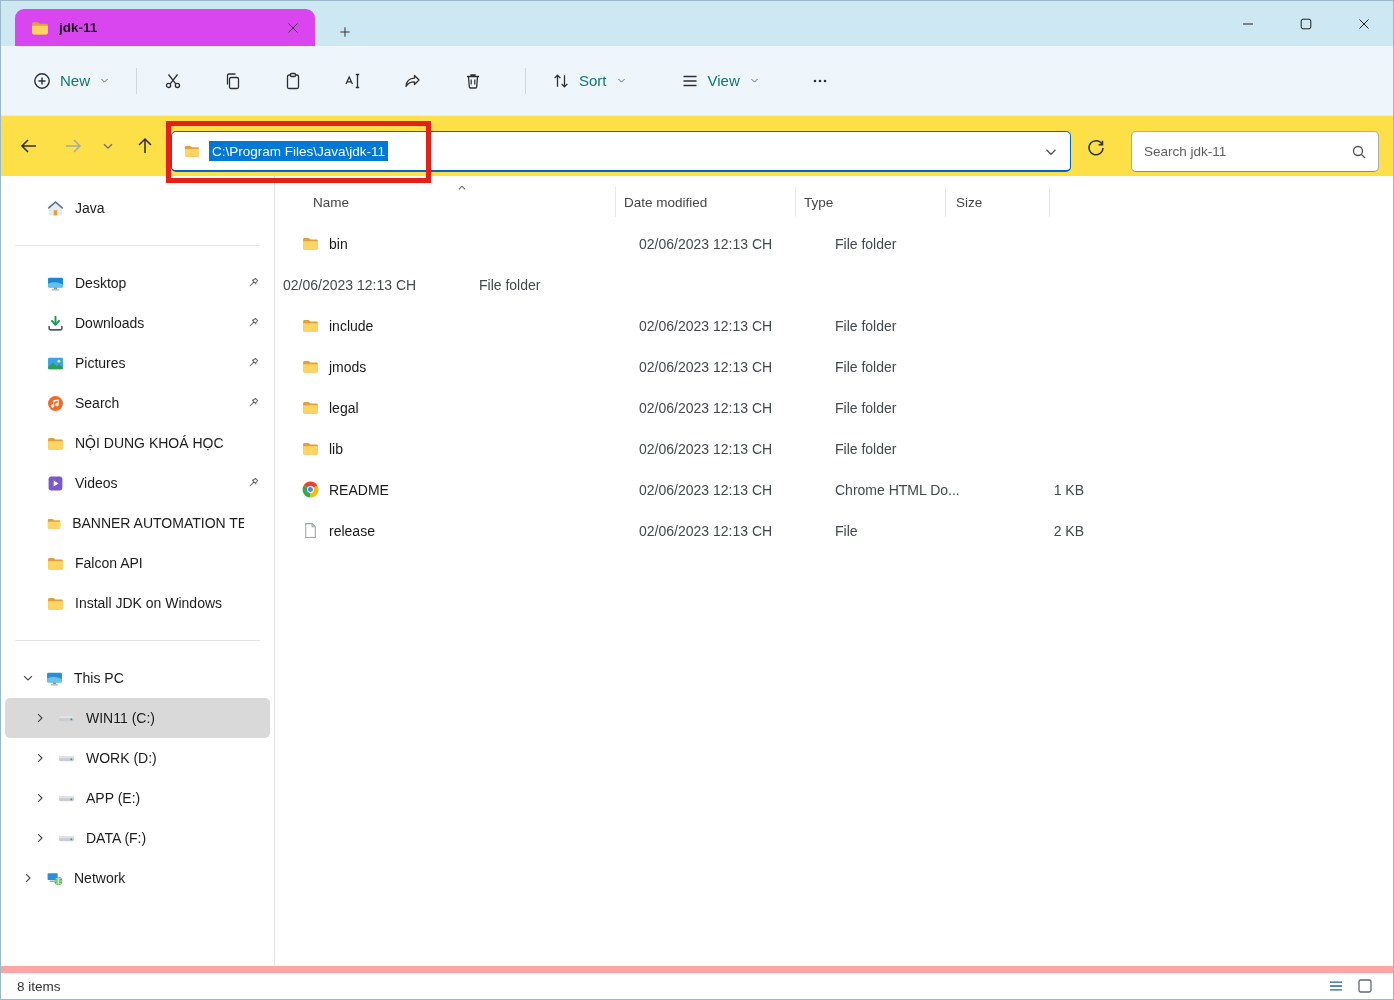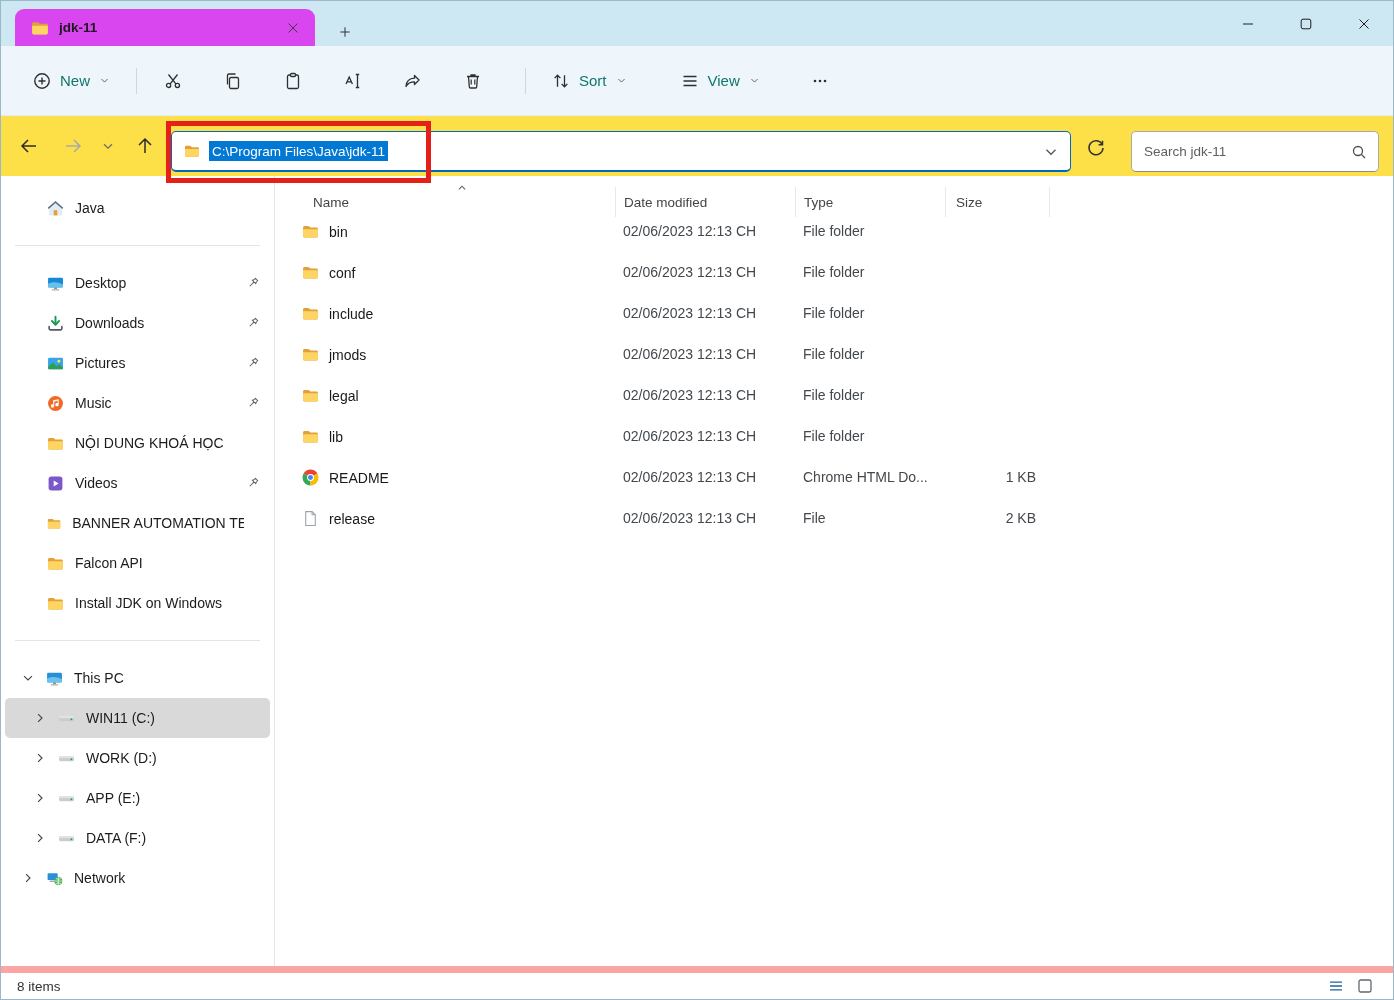--- a/index.html
+++ b/index.html
@@ -97,21 +97,21 @@
     position:relative; font-size:13.5px; color:#454545; }
   .hc { height:100%; display:flex; align-items:center; }
   .hc-name { width:340px; padding-left:38px; }
   .hc-date { width:180px; padding-left:8px; border-left:1px solid #e8e8e8; }
   .hc-type { width:150px; padding-left:8px; border-left:1px solid #e8e8e8; }
   .hc-size { width:105px; padding-left:10px; border-left:1px solid #e8e8e8;
     border-right:1px solid #e8e8e8; }
   .sort-caret { position:absolute; left:180px; top:-6px; color:#5f5f5f; }
 
   .rows { margin-top:6px; }
-  .row { display:flex; align-items:flex-start; height:41px; font-size:14px; }
+  .row { display:flex; align-items:center; height:41px; font-size:14px;gap:16px; }
   .cell { overflow:hidden; white-space:nowrap; }
   .c-name { width:340px; padding-left:27px; display:flex; align-items:center;
     gap:10px; color:#191919; }
   .c-date { width:180px; padding-left:8px; color:#43484d; }
   .c-type { width:150px; padding-left:8px; color:#43484d; }
   .c-size { width:105px; padding-right:14px; text-align:right; color:#43484d; }
 
   
   .statusbar { position:absolute; left:0; right:0; bottom:0; height:33px;
     background:#fff; border-top:7px solid #fca5a5; display:flex;
@@ -476,21 +476,21 @@
           </svg>
         <span class="sb-label">Pictures</span>
         <svg class="sb-pin ic14">
             <use href="#i-pin"></use>
           </svg>
       </div>
       <div class="sb-item">
         <svg class="ic17">
             <use href="#i-music"></use>
           </svg>
-        <span class="sb-label">Music</span>
+        <span class="sb-label">Search</span>
         <svg class="sb-pin ic14">
             <use href="#i-pin"></use>
           </svg>
       </div>
       <div class="sb-item">
         <svg class="ic17">
             <use href="#i-folder"></use>
           </svg>
         <span class="sb-label">NỘI DUNG KHOÁ HỌC</span>
       </div>
@@ -596,26 +596,20 @@
             <svg class="ic17">
                 <use href="#i-folder"></use>
               </svg>
             <span>bin</span>
           </div>
           <div class="cell c-date">02/06/2023 12:13 CH</div>
           <div class="cell c-type">File folder</div>
           <div class="cell c-size"></div>
         </div>
         <div class="row">
-          <div class="cell c-name">
-            <svg class="ic17">
-                <use href="#i-folder"></use>
-              </svg>
-            <span>conf</span>
-          </div>
           <div class="cell c-date">02/06/2023 12:13 CH</div>
           <div class="cell c-type">File folder</div>
           <div class="cell c-size"></div>
         </div>
         <div class="row">
           <div class="cell c-name">
             <svg class="ic17">
                 <use href="#i-folder"></use>
               </svg>
             <span>include</span>

